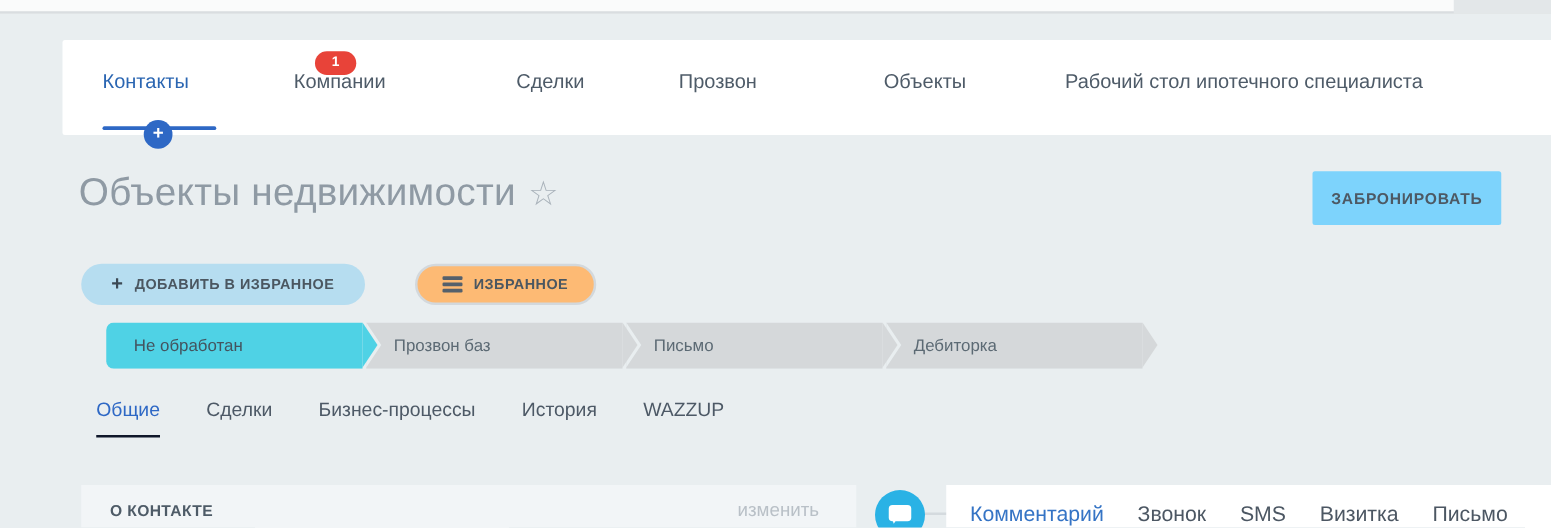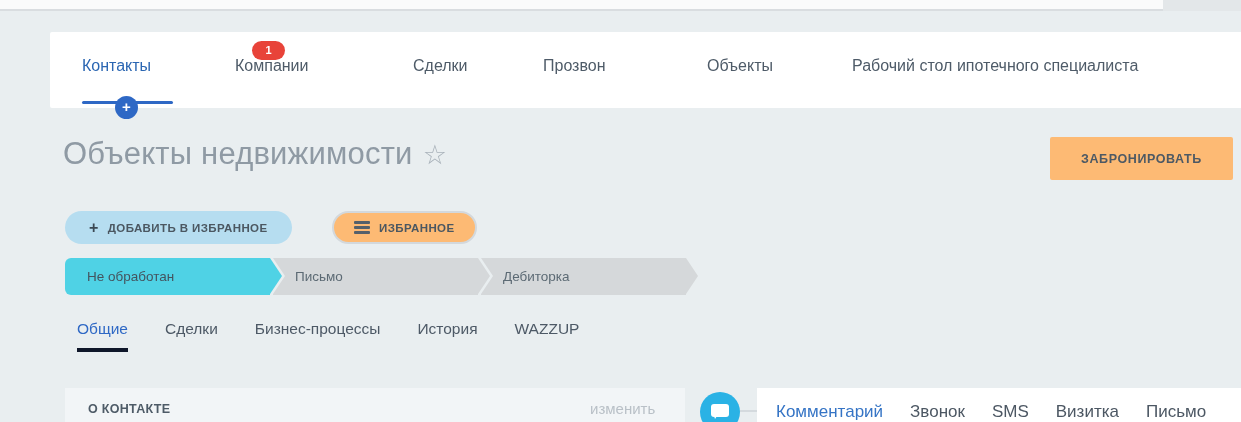--- a/index.html
+++ b/index.html
@@ -25,48 +25,48 @@
     color:#fff; font-size:11px; font-weight:700; text-align:center; line-height:19px; }
   .nav-underline { left:82px; top:101px; width:91px; height:3px; background:#2e68c5; border-radius:2px; }
   .nav-plus-circle { left:115px; top:96px; width:23px; height:23px; background:#2e68c5; border-radius:50%;
     color:#fff; font-size:15px; font-weight:700; text-align:center; line-height:21px; cursor:pointer; z-index:3; }
 
   
   .page-title { left:63px; top:136px; font-size:31px; font-weight:300; color:#8f9aa4; letter-spacing:.2px; }
   .star-icon { color:#a9b2ba; font-size:27px; margin-left:10px; cursor:pointer; }
 
   
-  .book-btn { left:1050px; top:137px; width:183px; height:43px; background:#fdba74; border:none; border-radius:2px;
+  .book-btn { left:1050px; top:137px; width:151px; height:43px; background:#7dd3fc; border:none; border-radius:2px;
     font-family:"Liberation Sans",sans-serif; font-size:12.5px; font-weight:700; letter-spacing:.6px; color:#4d5964; cursor:pointer; }
 
   
   .pill { position:absolute; top:211px; height:33px; border-radius:17px; display:flex; align-items:center;
     font-size:11.5px; font-weight:700; letter-spacing:.4px; color:#4b5761; cursor:pointer; white-space:nowrap; }
   .pill-add { left:65px; padding:0 24px; background:#b6ddf0; }
   .pill-fav { left:332px; padding:0 20px; background:#fdba74; border:2px solid #d3d8dc; }
   .pill .plus-glyph { font-size:16px; font-weight:700; margin-right:9px; color:#3c4954; }
   .list-icon { display:inline-block; width:16px; margin-right:9px; }
   .list-icon i { display:block; height:2.5px; background:#55606b; margin:2.5px 0; border-radius:1px; }
 
   
   .pipeline { left:65px; top:258px; width:1176px; height:37px; display:flex; gap:3px; overflow:hidden; }
   .stage { position:relative; flex:0 0 205px; height:37px; background:#d5d8da; line-height:37px;
     padding-left:22px; font-size:13.5px; color:#5c6a74; cursor:pointer; white-space:nowrap; }
-  .stage:first-child { border-radius:6px 0 0 6px; }
+  .stage:first-child { border-radius:6px 0 0 6px;margin-left:20px; }
   .stage::after { content:''; position:absolute; right:-12px; top:0; z-index:2;
     border-top:18.5px solid transparent; border-bottom:18.5px solid transparent; border-left:12px solid #d5d8da; }
   .stage + .stage::before { content:''; position:absolute; left:0; top:0; z-index:1;
     border-top:18.5px solid transparent; border-bottom:18.5px solid transparent; border-left:12px solid #e9eef0; }
   .stage.active { background:#4fd2e5; color:#44545f; font-weight:400; }
   .stage.active::after { border-left-color:#4fd2e5; }
 
   
   .detail-tabs { left:77px; top:320px; display:flex; gap:37px; }
   .dtab { font-size:15.5px; color:#4d5966; padding-bottom:10px; cursor:pointer; white-space:nowrap; }
-  .dtab.active { color:#2e68c5; border-bottom:4px solid #0f172a; }
+  .dtab.active { color:#2e68c5; border-bottom:2px solid #0f172a; }
 
   
   .about-panel { left:65px; top:388px; width:620px; height:34px; background:#f2f5f7; }
   .about-title { position:absolute; left:23px; top:14px; font-size:12.5px; font-weight:700; letter-spacing:.3px; color:#4e5b67; }
   .edit-link { position:absolute; left:525px; top:12px; font-size:15px; color:#b9c0c7; cursor:pointer;text-align:right; }
 
   .timeline-circle { left:700px; top:392px; width:40px; height:40px; background:#2ab2e5; border-radius:50%; z-index:2; }
   .bubble { position:absolute; left:11px; top:12px; width:18px; height:13px; background:#fff; border-radius:3px; }
   .bubble::after { content:''; position:absolute; left:2px; bottom:-6px;
     border:4px solid transparent; border-top:6px solid #fff; border-left-width:2px; }
@@ -123,20 +123,21 @@
   <span class="list-icon">
       <i></i>
       <i></i>
       <i></i>
     </span>
   <span>ИЗБРАННОЕ</span>
 </div>
 
 <div class="abs pipeline">
   <div class="stage active">Не обработан</div>
+  <div class="stage">Прозвон баз</div>
   <div class="stage">Письмо</div>
   <div class="stage">Дебиторка</div>
 </div>
 
 <div class="abs detail-tabs">
   <div class="dtab active">Общие</div>
   <div class="dtab">Сделки</div>
   <div class="dtab">Бизнес-процессы</div>
   <div class="dtab">История</div>
   <div class="dtab">WAZZUP</div>

